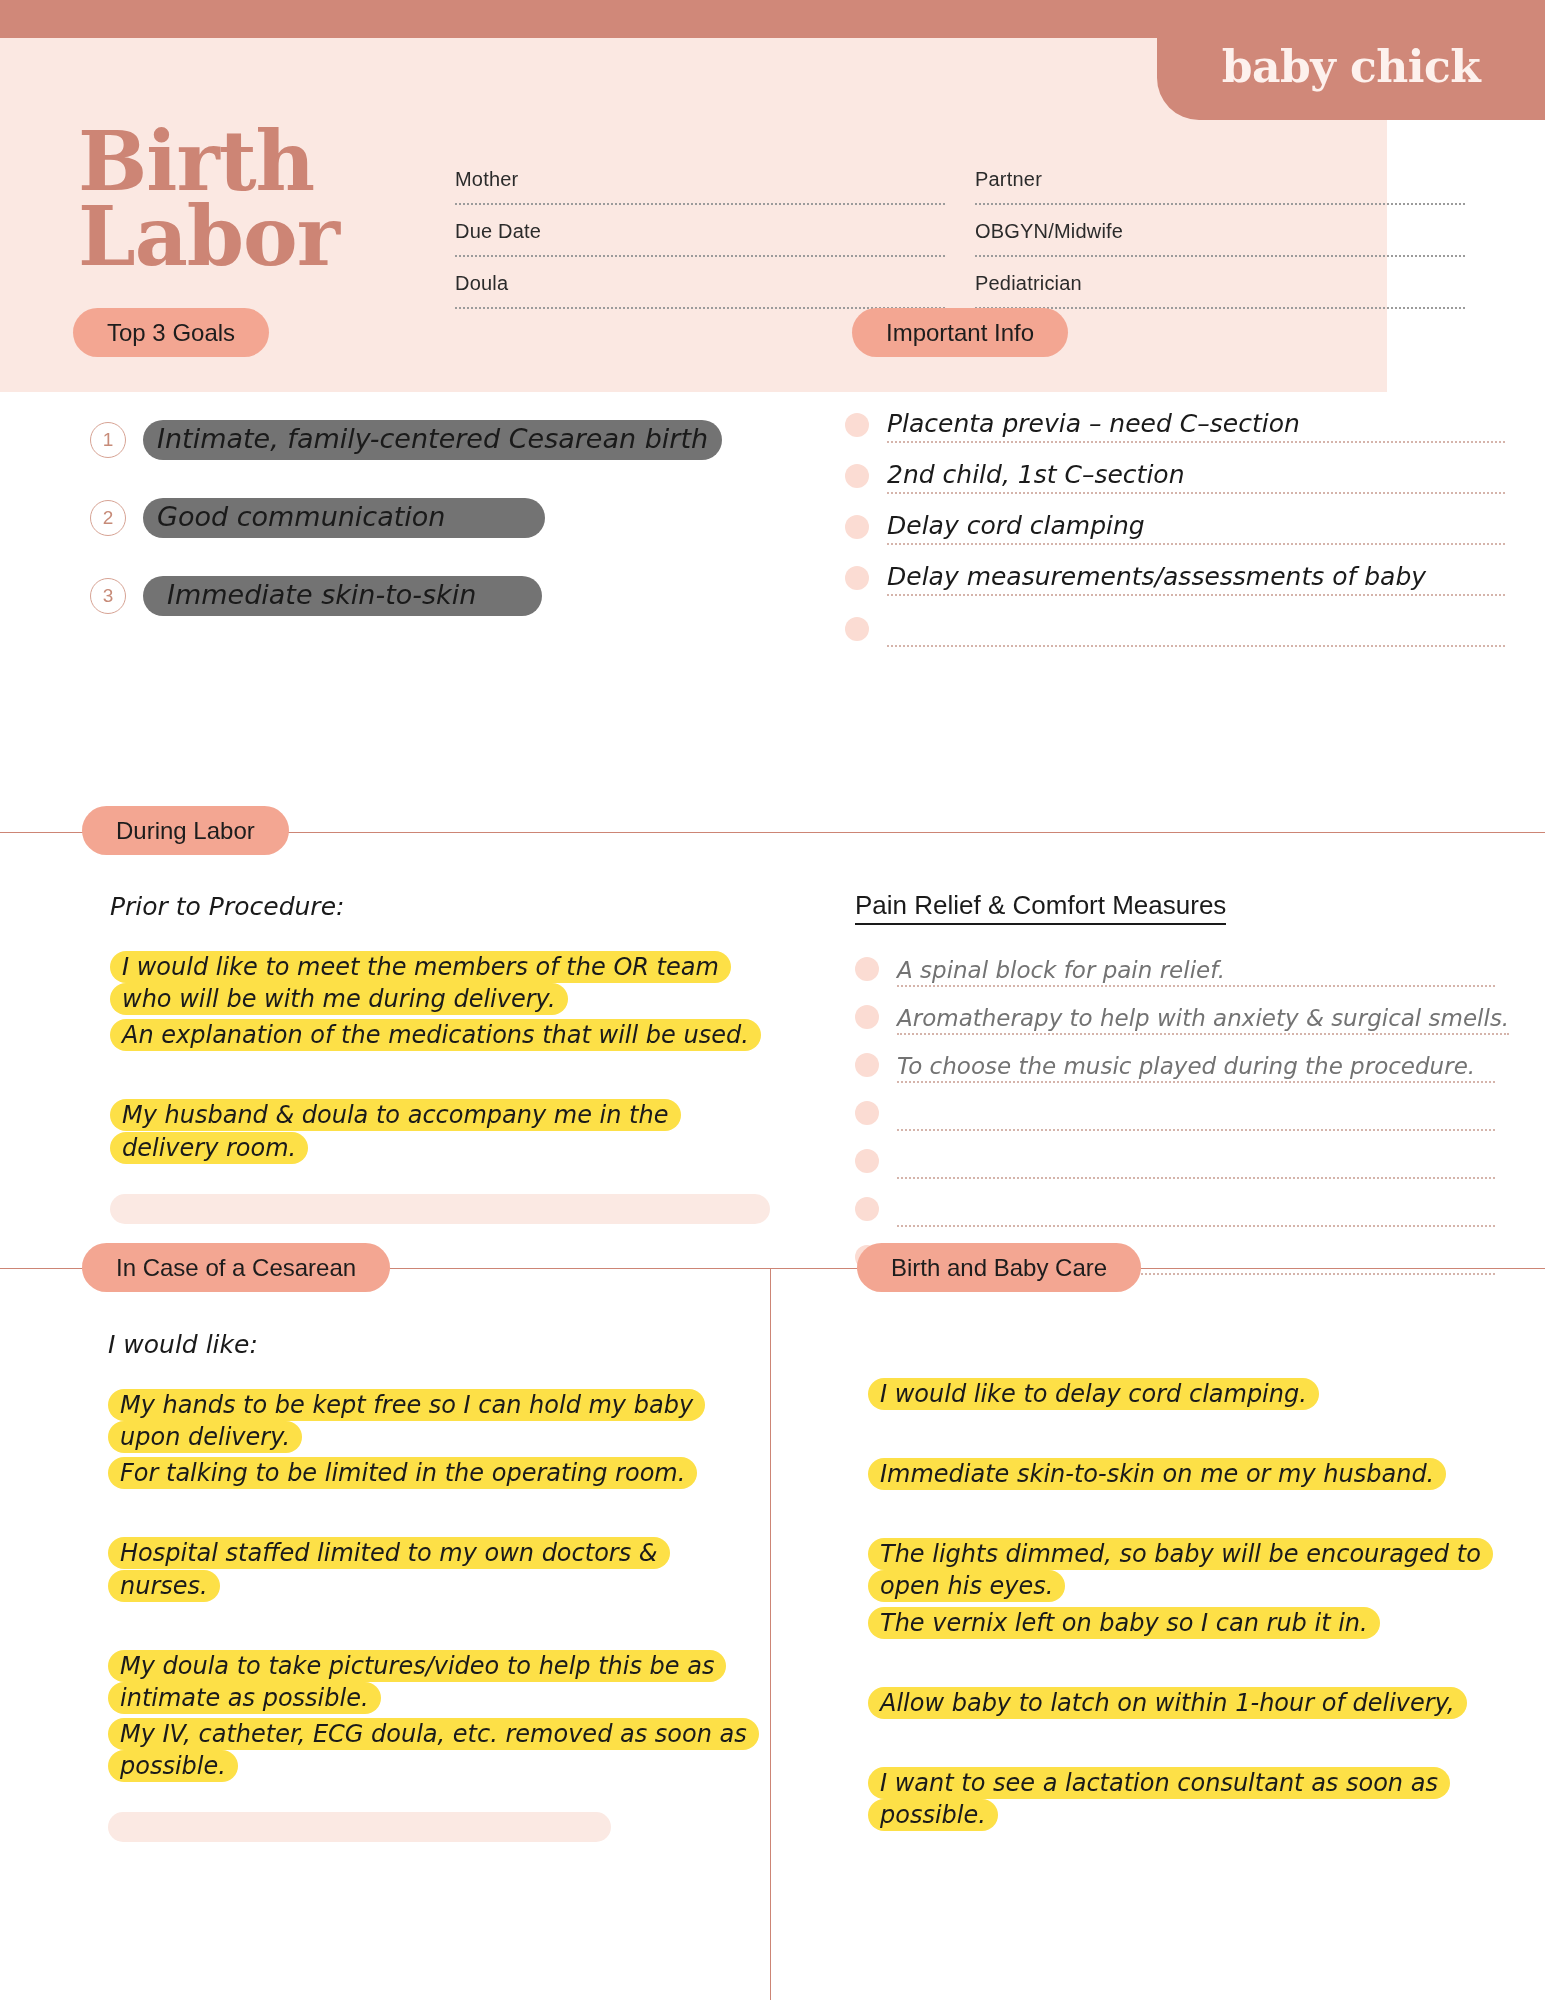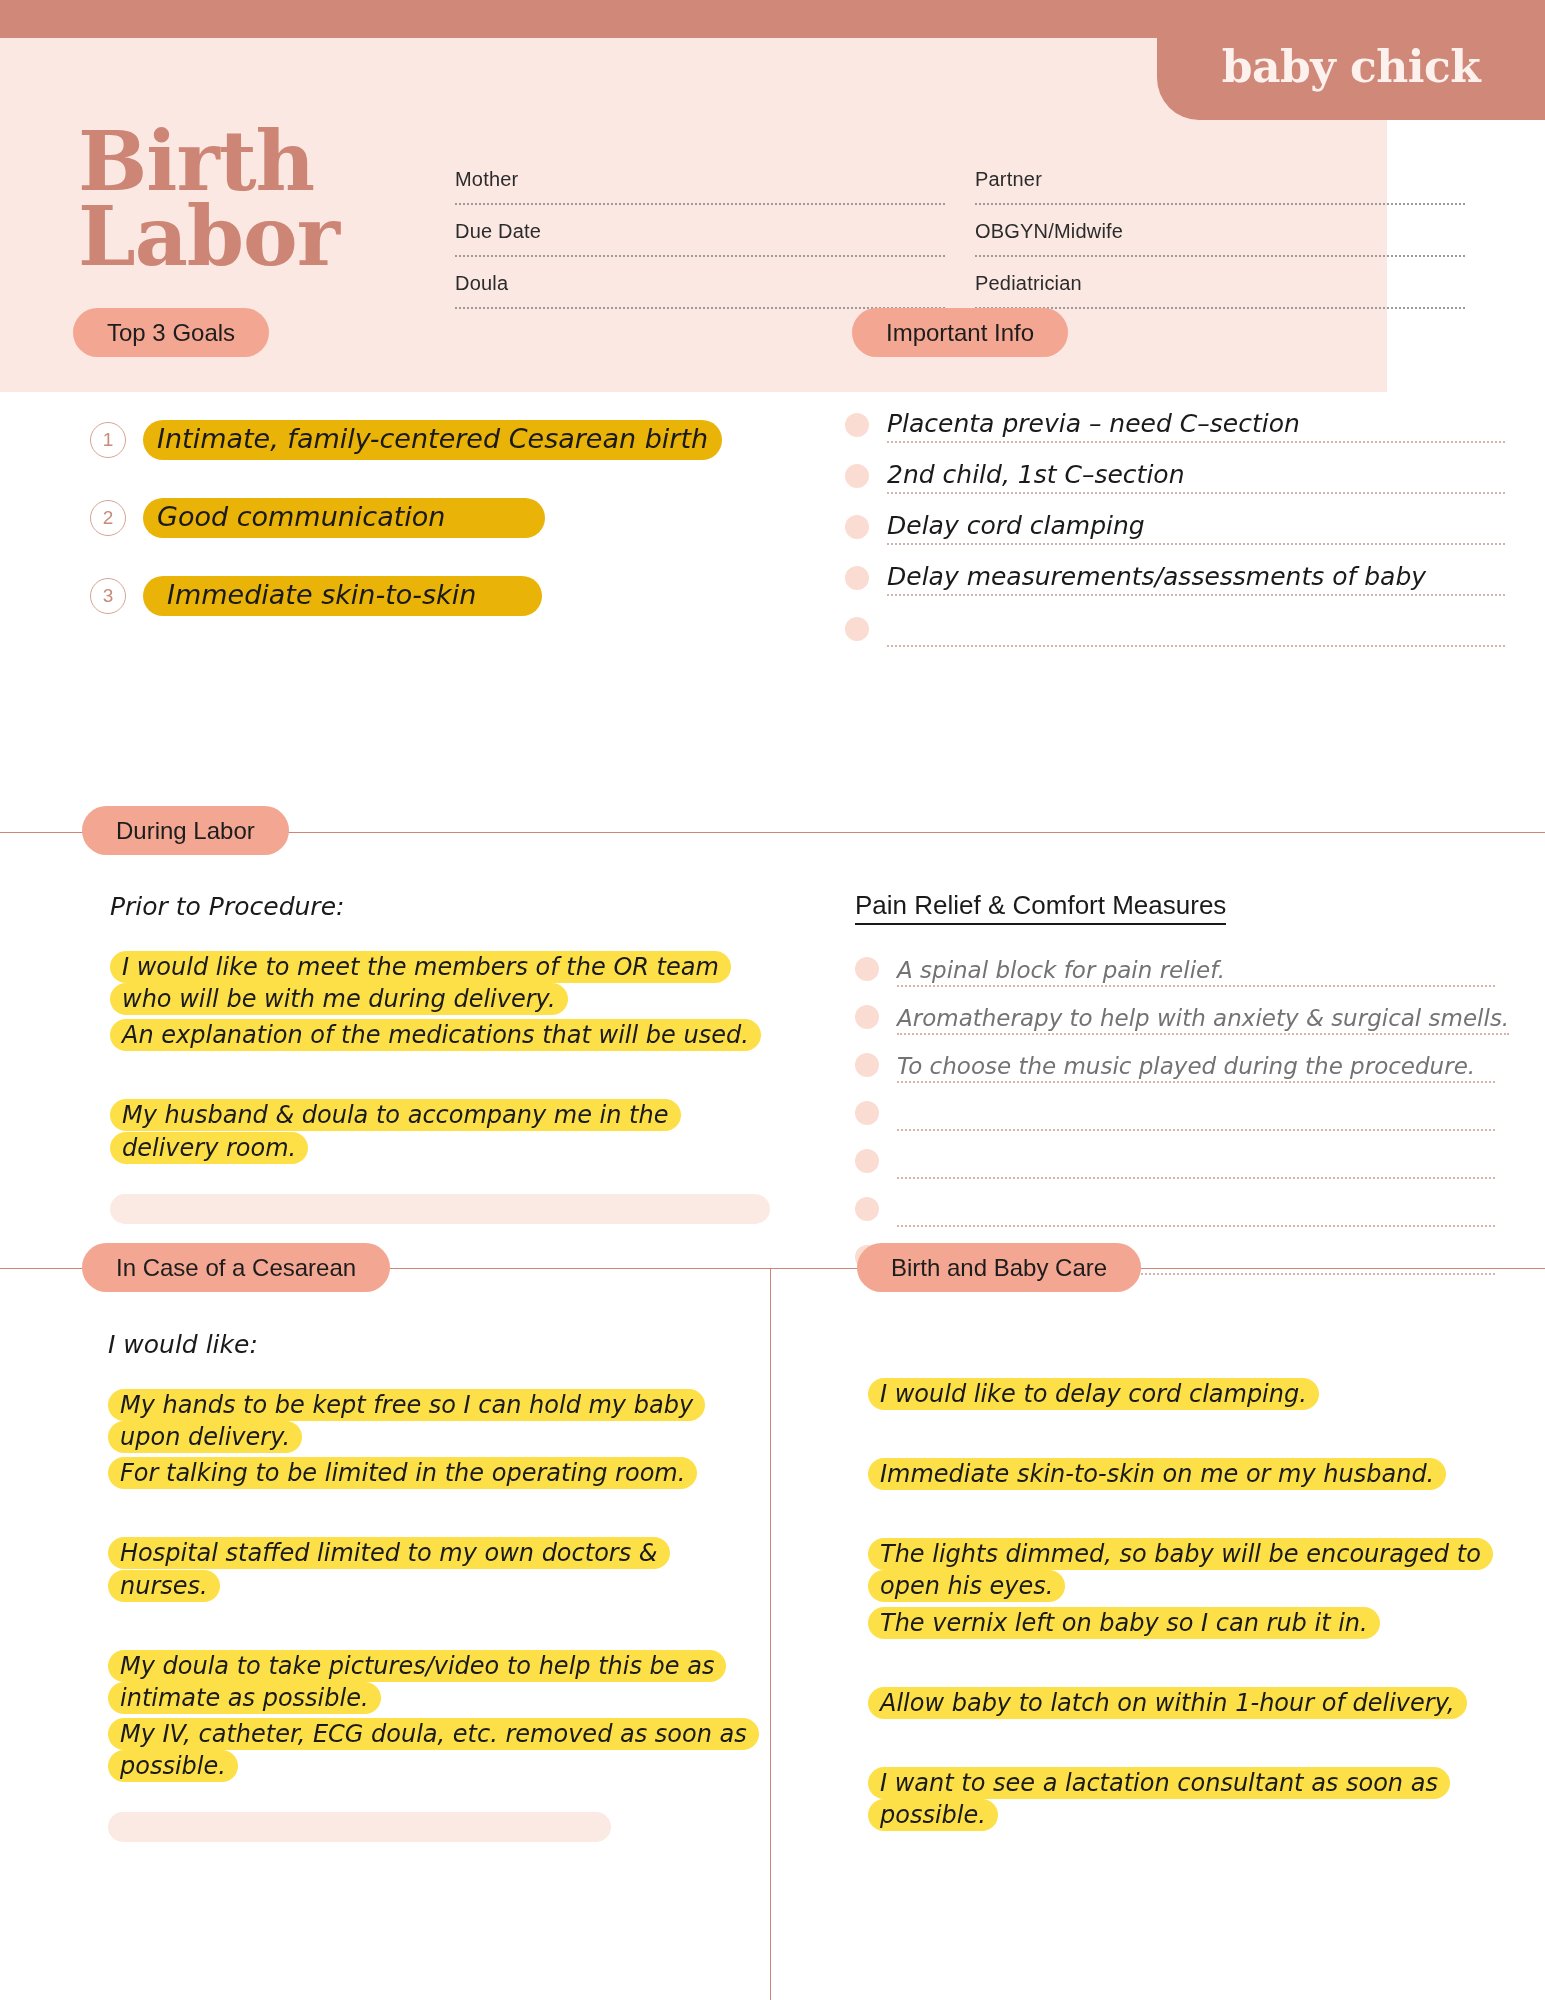--- a/index.html
+++ b/index.html
@@ -135,21 +135,21 @@
     border: 1.6px solid #d7a394;
     border-radius: 50%;
     color: #c78b78;
     font-size: 19px;
     display: flex; align-items: center; justify-content: center;
     flex: 0 0 36px;
     font-family: "Liberation Sans", sans-serif;
   }
   .goal-text {
     margin-left: 17px;
-    background: #eab308;
+    background: #737373;
     border-radius: 100px;
     padding: 4px 14px 6px 14px;
     font-family: "DejaVu Sans", sans-serif;
     font-style: italic;
     font-size: 27px;
     color: #1a1a1a;
     white-space: nowrap;
     line-height: 1.1;
   }
   .goal-text.g2 { padding-right: 100px; }

